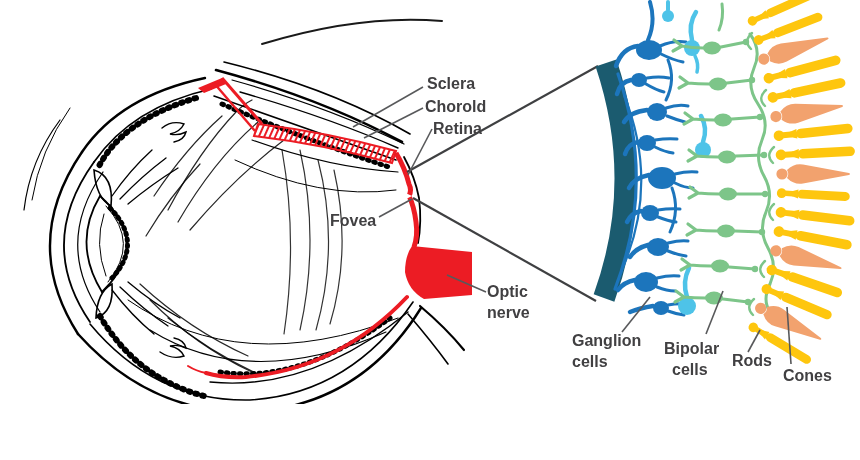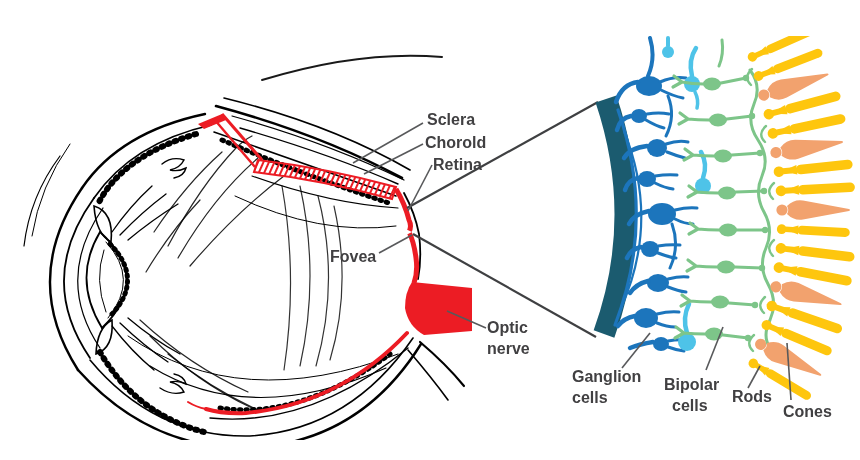--- a/index.html
+++ b/index.html
@@ -3,21 +3,21 @@
 <meta charset="utf-8">
 <style>
   :root{
     --c-background:#FFFFFF; --c-red:#EC1C24; --c-teal:#1B5B6F;
     --c-ganglion_blue:#1C75BC; --c-amacrine_blue:#4EC3E8; --c-bipolar_green:#7DC589;
     --c-rod_yellow:#FEC60E; --c-cone_orange:#F2A26E;
     --c-label_text:#414042; --c-leader_line:#58595B; --c-magnifier_line:#3F4042;
     --c-line_art:#000000;
   }
   html,body{margin:0;padding:0;background:#fff;}
-  .stage{width:860px;height:404px;position:relative;background:var(--c-background);overflow:hidden;margin-top:36px;}
+  .stage{width:860px;height:404px;position:relative;background:var(--c-background);overflow:hidden;}
   svg{position:absolute;left:0;top:0;}
   .f-red{fill:var(--c-red);}        .s-red{stroke:var(--c-red);fill:none;}
   .f-teal{fill:none;stroke:var(--c-teal);}
   .f-blue{fill:var(--c-ganglion_blue);} .s-blue{stroke:var(--c-ganglion_blue);fill:none;stroke-linecap:round;}
   .f-lblue{fill:var(--c-amacrine_blue);} .s-lblue{stroke:var(--c-amacrine_blue);fill:none;stroke-linecap:round;}
   .f-green{fill:var(--c-bipolar_green);} .s-green{stroke:var(--c-bipolar_green);fill:none;stroke-linecap:round;}
   .f-yellow{fill:var(--c-rod_yellow);}  .f-orange{fill:var(--c-cone_orange);}
   .s-black{stroke:var(--c-line_art);fill:none;stroke-linecap:round;}
   .leader{stroke:var(--c-leader_line);stroke-width:1.6;fill:none;}
   .mag{stroke:var(--c-magnifier_line);stroke-width:2.2;fill:none;}

